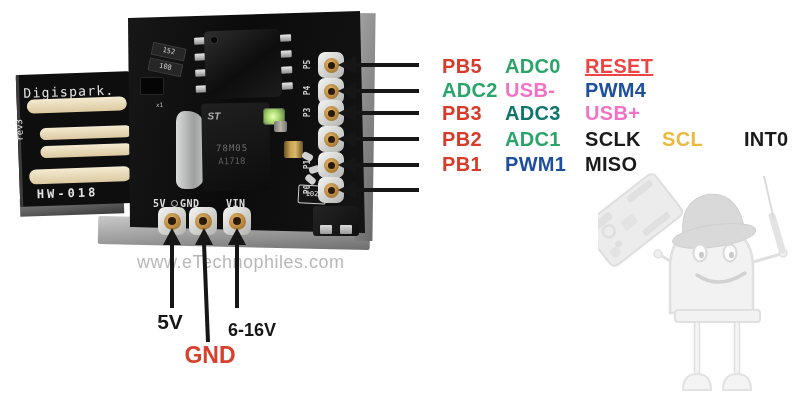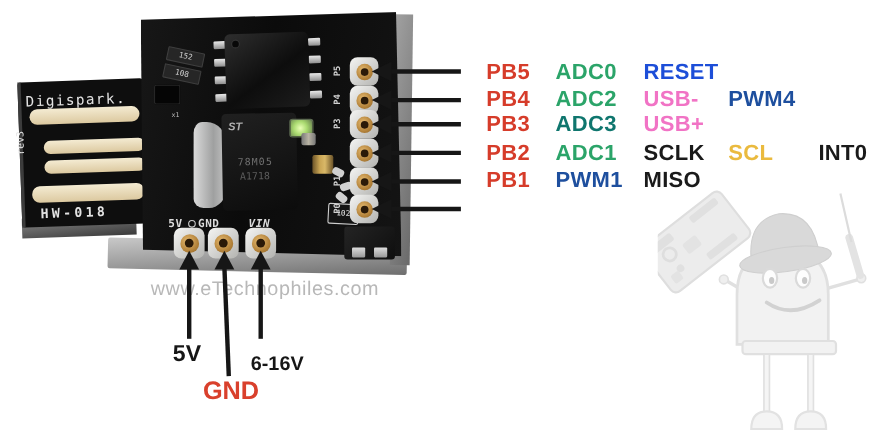--- a/index.html
+++ b/index.html
@@ -225,21 +225,21 @@
 
     <div class="psilk" style="left:288px;top:55px;">P5</div>
     <div class="psilk" style="left:288px;top:81px;">P4</div>
     <div class="psilk" style="left:288px;top:103px;">P3</div>
     <div class="psilk" style="left:288px;top:155px;">P1</div>
     <div class="psilk" style="left:288px;top:180px;">P0</div>
 
     <div class="bsilk" style="left:143px;">5V</div>
     <div class="via"></div>
     <div class="bsilk" style="left:170px;">GND</div>
-    <div class="bsilk" style="left:216px;font-style:italic;">VIN</div>
+    <div class="bsilk" style="left:216px;">VIN</div>
     <div class="hole" style="left:148px;top:202px;width:28px;height:28px;">
         <div class="gold" style="width:17px;height:17px;">
           <div class="ctr" style="width:8px;height:8px;"></div>
         </div>
       </div>
     <div class="hole" style="left:179px;top:202px;width:28px;height:28px;">
         <div class="gold" style="width:17px;height:17px;">
           <div class="ctr" style="width:8px;height:8px;"></div>
         </div>
       </div>
@@ -287,26 +287,25 @@
       <g>
           <line x1="237" y1="243" x2="237" y2="308"></line>
           <polygon points="237,228 228,245 246,245" stroke="none"></polygon>
         </g>
     </g>
   </svg>
 
   <div class="pin-row" style="top:53px;">
     <span style="color: rgb(214, 60, 42);">PB5</span>
     <span style="color: rgb(43, 164, 105);">ADC0</span>
-    <span style="color: #1d4ed8;">RESET</span>
+    <span style="color: #ef4444; text-decoration: underline;">RESET</span>
     <span></span>
     <span></span>
   </div>
   <div class="pin-row" style="top:77px;">
-    <span style="color: rgb(214, 60, 42);">PB4</span>
     <span style="color: rgb(43, 164, 105);">ADC2</span>
     <span style="color: rgb(241, 115, 197);">USB-</span>
     <span style="color: rgb(30, 79, 158);">PWM4</span>
     <span></span>
   </div>
   <div class="pin-row" style="top:100px;">
     <span style="color: rgb(214, 60, 42);">PB3</span>
     <span style="color: #0f766e;">ADC3</span>
     <span style="color: rgb(241, 115, 197);">USB+</span>
     <span></span>

